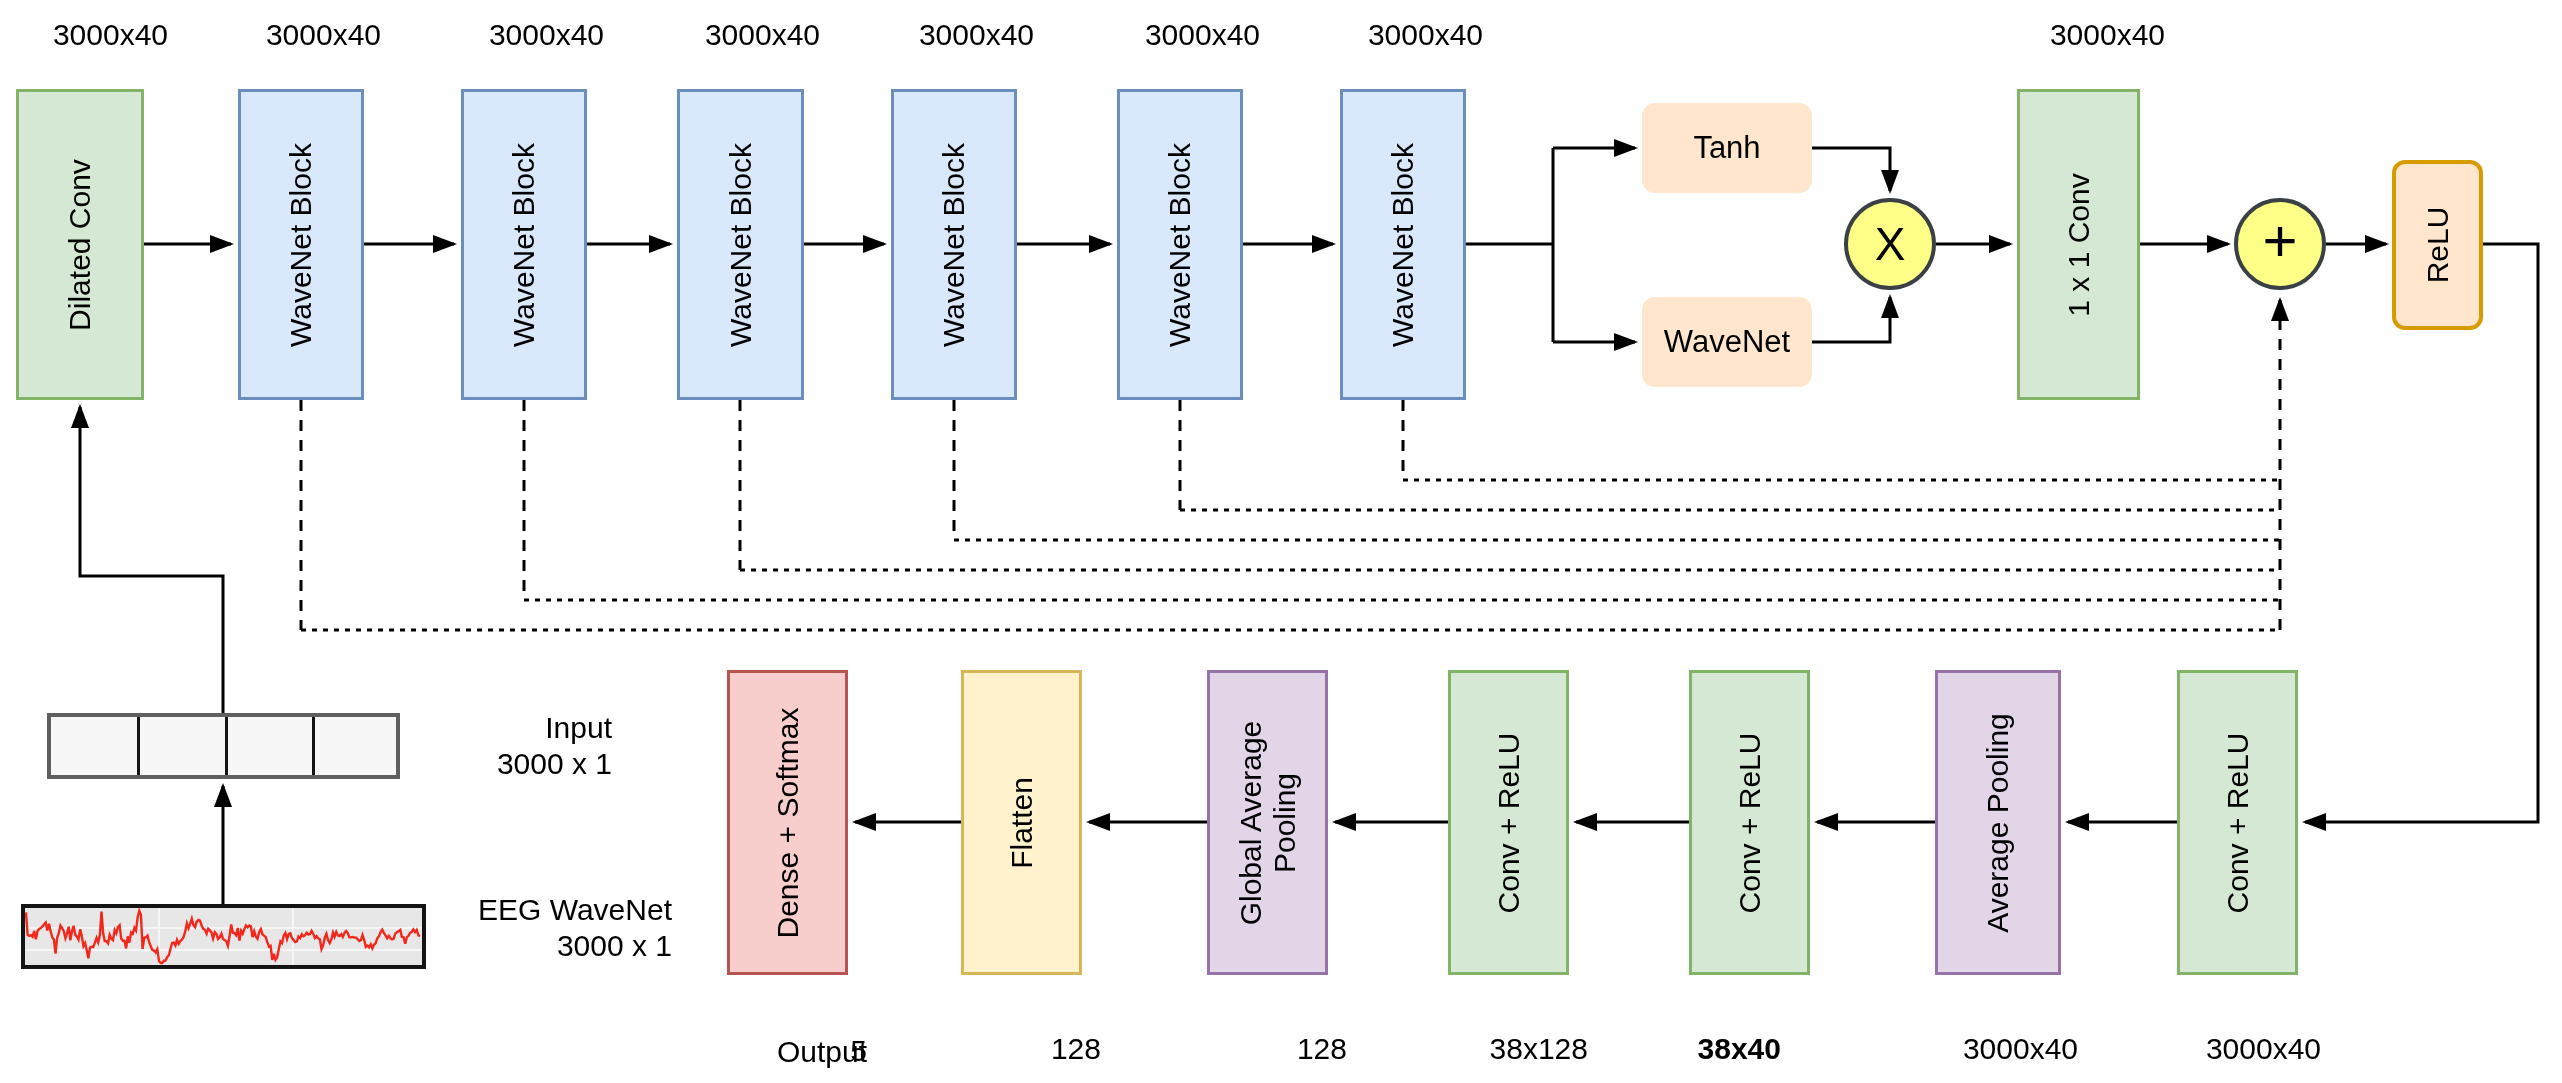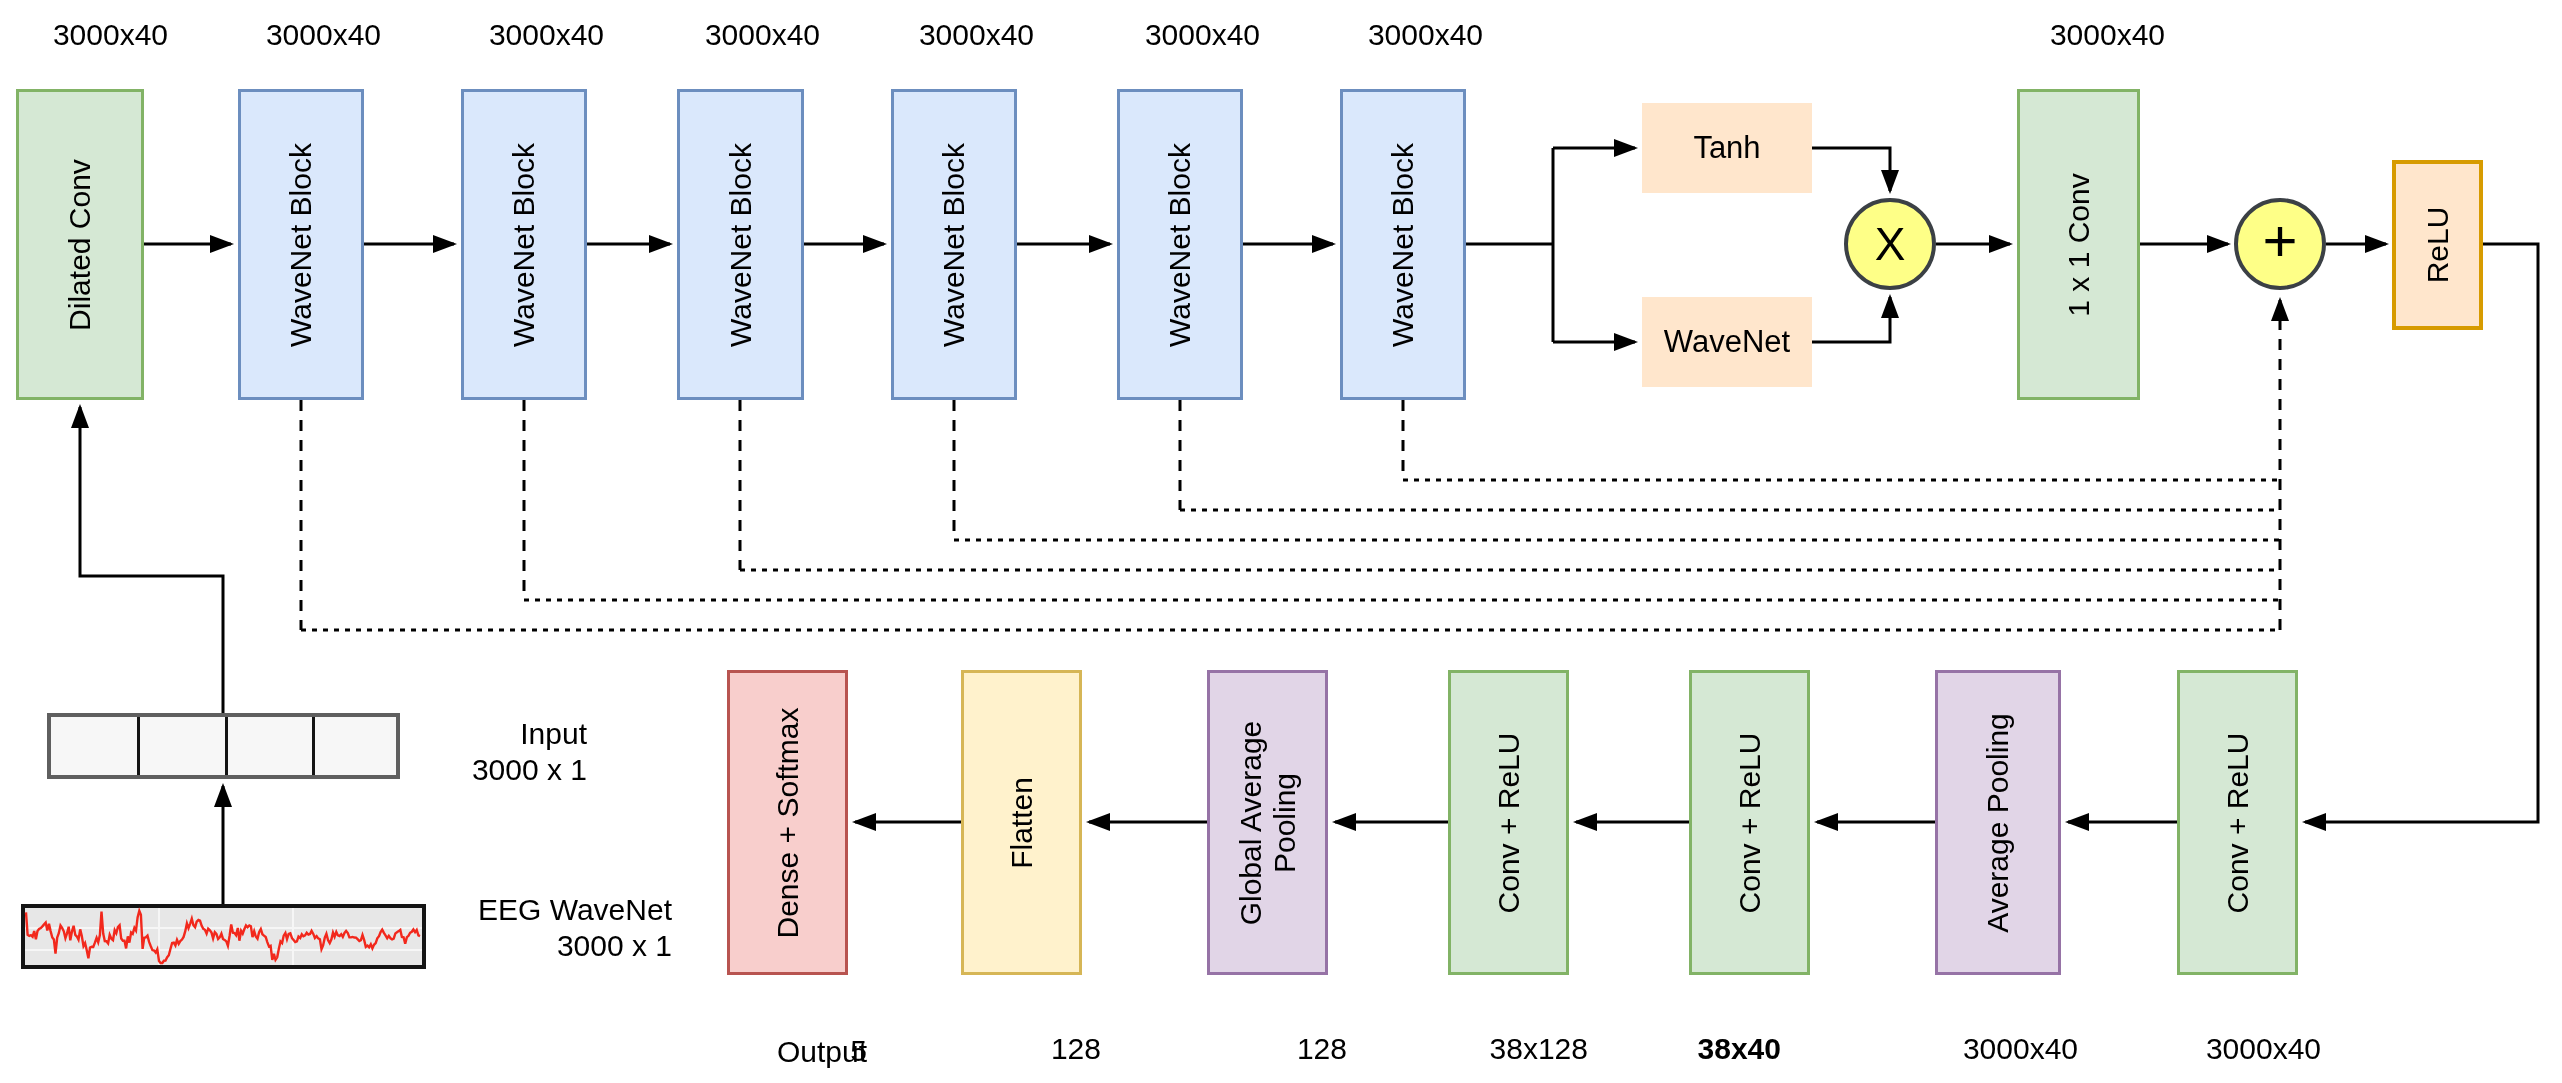--- a/index.html
+++ b/index.html
@@ -10,21 +10,21 @@
   }
   .block{position:absolute;box-sizing:border-box;border:3px solid;}
   .block .rot{
     position:absolute;left:50%;top:50%;
     transform:translate(-50%,-50%) rotate(-90deg);
     font-size:30px;white-space:nowrap;text-align:center;line-height:1.12;
   }
   .block .rot.wrap2{white-space:normal;width:250px;}
   .green{background:var(--green-fill);border-color:var(--green-stroke);}
   .blue{background:var(--blue-fill);border-color:var(--blue-stroke);}
-  .orange{background:var(--orange-fill);border-color:var(--orange-stroke);border-width:4px;}
+  .orange{background:var(--orange-fill);border-color:var(--orange-stroke);border-width:4px;border-radius:13px;}
   .yellow{background:var(--yellow-fill);border-color:var(--yellow-stroke);}
   .purple{background:var(--purple-fill);border-color:var(--purple-stroke);}
   .red{background:var(--red-fill);border-color:var(--red-stroke);}
   .hblock{position:absolute;box-sizing:border-box;display:flex;align-items:center;justify-content:center;
     font-size:31px;}
   .op-circle{position:absolute;box-sizing:border-box;width:92px;height:92px;border-radius:50%;
     background:var(--circle-fill);border:4px solid var(--circle-stroke);
     display:flex;align-items:center;justify-content:center;}
   .op-circle .sym{font-size:46px;line-height:1;}
   .op-circle .sym.plus{font-size:60px;margin-top:-6px;}
@@ -98,21 +98,21 @@
 <div class="dim" style="left:874px;top:17px;width:160px;">3000x40</div>
 <div class="dim" style="left:1100px;top:17px;width:160px;">3000x40</div>
 <div class="dim" style="left:1323px;top:17px;width:160px;">3000x40</div>
 <div class="dim" style="left:2005px;top:17px;width:160px;">3000x40</div>
 
 <div class="io-box" id="input-box" style="left:47px;top:713px;width:353px;height:66px;">
   <div class="cell-divider" style="left:86px;"></div>
   <div class="cell-divider" style="left:174px;"></div>
   <div class="cell-divider" style="left:261px;"></div>
 </div>
-<div class="dim" style="left:397px;top:710px;width:190px;margin-top:6px;">
+<div class="dim" style="left:422px;top:710px;width:190px;">
   <span>Input</span><br>
   <span>3000 x 1</span>
 </div>
 
 <div class="io-box" id="eeg-box" style="left:21px;top:904px;width:405px;height:65px;">
   <div class="grid-v" style="left:133px;"></div>
   <div class="grid-v" style="left:267px;"></div>
   <div class="grid-h" style="top:19px;"></div>
   <div class="grid-h" style="top:41px;"></div>
 </div>

